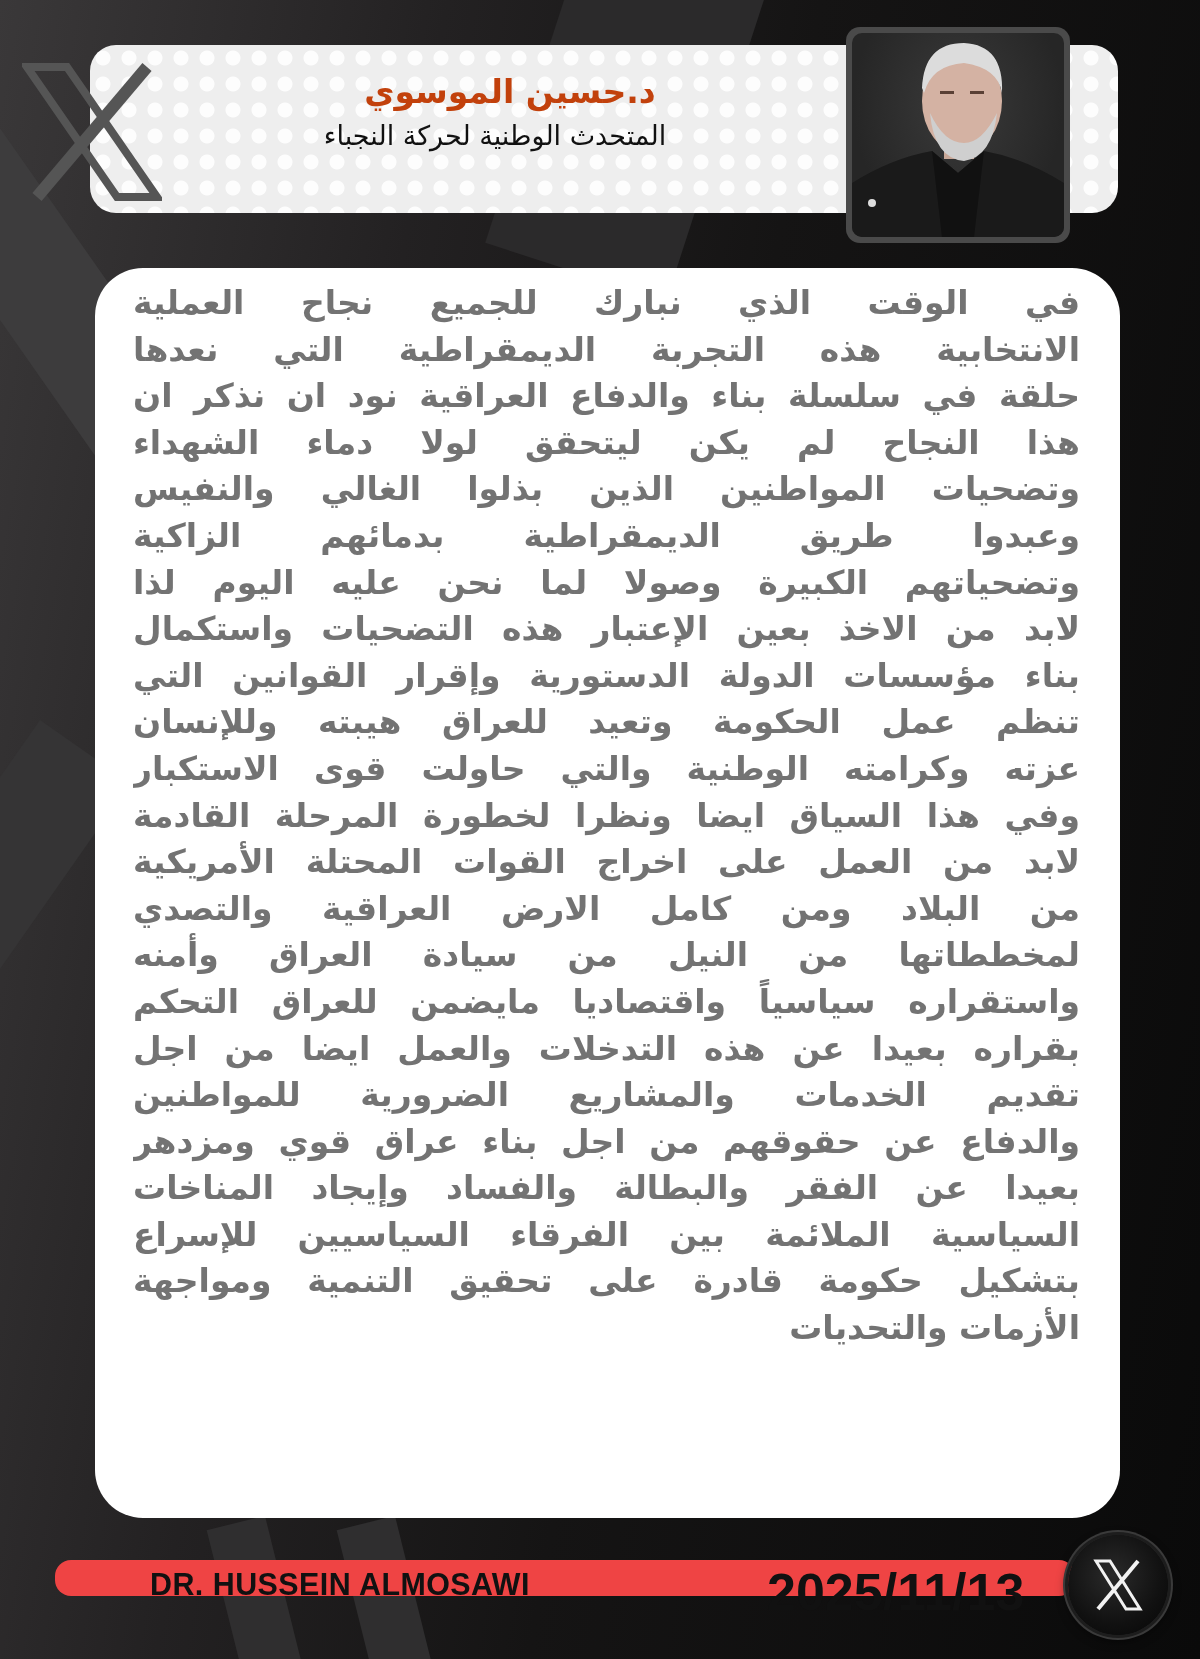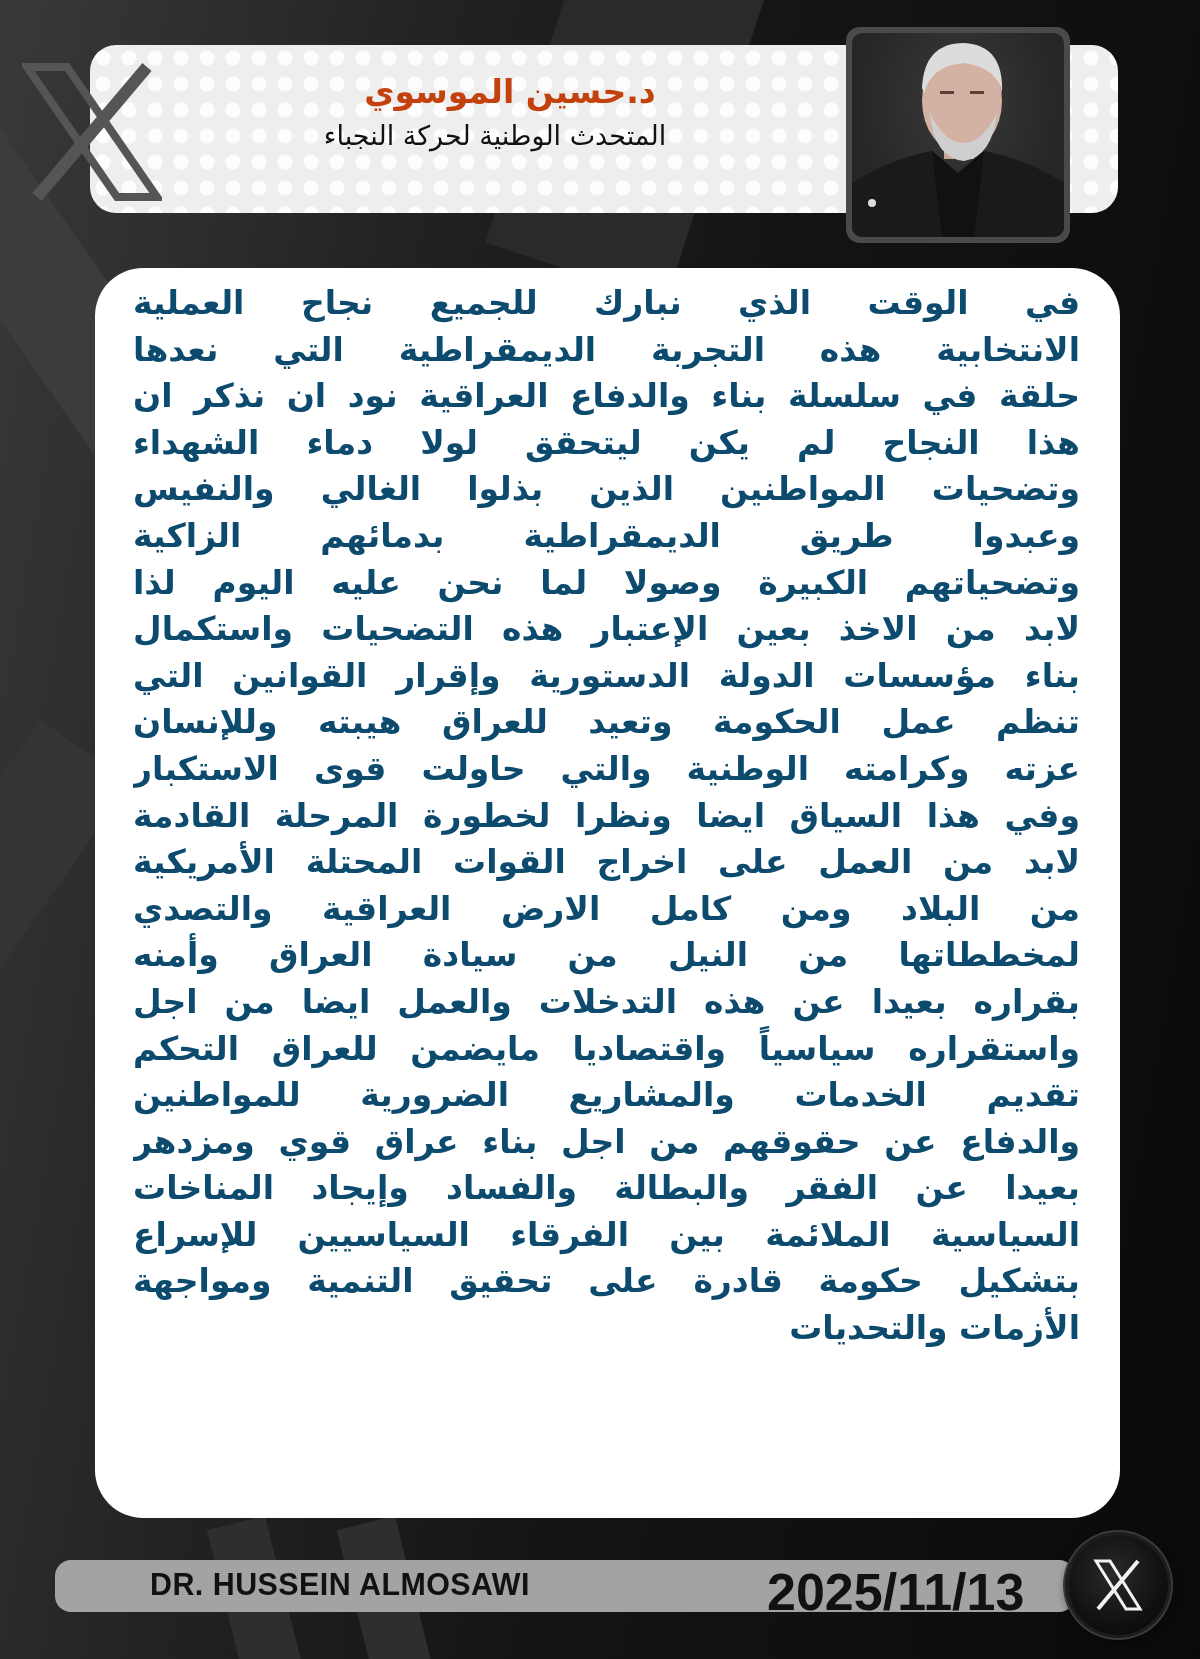--- a/index.html
+++ b/index.html
@@ -46,29 +46,29 @@
 
   
   .statement-card {
     position: absolute; left: 95px; top: 268px; width: 1025px; height: 1250px;
     background: #ffffff; border-radius: 48px;
   }
   .statement-text {
     position: absolute; left: 38px; right: 40px; top: 12px;
     direction: rtl; text-align: justify; text-align-last: justify;
     font-family: "DejaVu Sans", sans-serif; font-weight: bold;
-    font-size: 33px; line-height: 46.6px; color: #0c4a6e;
+    font-size: 33px; line-height: 46.6px; color: #737373;
   }
   .line { display: block; text-align: justify; text-align-last: justify; white-space: nowrap; overflow: hidden; }
   .line.last { text-align-last: right; }
 
   
   .footer-bar {
-    position: absolute; left: 55px; top: 1560px; width: 1020px; height: 52px;
-    background: #a3a3a3; border-radius: 16px;
+    position: absolute; left: 55px; top: 1560px; width: 1020px; height: 36px;
+    background: #ef4444; border-radius: 16px;
   }
   .footer-name {
     position: absolute; left: 95px; top: 6px; font-family: "Liberation Sans", sans-serif;
     font-weight: bold; font-size: 32px; color: #111; letter-spacing: 0.5px;
     transform: scaleX(0.95); transform-origin: left center;
   }
   .footer-date {
     position: absolute; left: 712px; top: 2px; font-family: "Liberation Sans", sans-serif;
     font-size: 52px; color: #111; font-weight: bold;
   }
@@ -134,22 +134,22 @@
     <span class="line">وعبدوا طريق الديمقراطية بدمائهم الزاكية</span>
     <span class="line">وتضحياتهم الكبيرة وصولا لما نحن عليه اليوم لذا</span>
     <span class="line">لابد من الاخذ بعين الإعتبار هذه التضحيات واستكمال</span>
     <span class="line">بناء مؤسسات الدولة الدستورية وإقرار القوانين التي</span>
     <span class="line">تنظم عمل الحكومة وتعيد للعراق هيبته وللإنسان</span>
     <span class="line">عزته وكرامته الوطنية والتي حاولت قوى الاستكبار</span>
     <span class="line">وفي هذا السياق ايضا ونظرا لخطورة المرحلة القادمة</span>
     <span class="line">لابد من العمل على اخراج القوات المحتلة الأمريكية</span>
     <span class="line">من البلاد ومن كامل الارض العراقية والتصدي</span>
     <span class="line">لمخططاتها من النيل من سيادة العراق وأمنه</span>
+    <span class="line">واستقراره سياسياً واقتصاديا مايضمن للعراق التحكم</span>
     <span class="line">بقراره بعيدا عن هذه التدخلات والعمل ايضا من اجل</span>
-    <span class="line">واستقراره سياسياً واقتصاديا مايضمن للعراق التحكم</span>
     <span class="line">تقديم الخدمات والمشاريع الضرورية للمواطنين</span>
     <span class="line">والدفاع عن حقوقهم من اجل بناء عراق قوي ومزدهر</span>
     <span class="line">بعيدا عن الفقر والبطالة والفساد وإيجاد المناخات</span>
     <span class="line">السياسية الملائمة بين الفرقاء السياسيين للإسراع</span>
     <span class="line">بتشكيل حكومة قادرة على تحقيق التنمية ومواجهة</span>
     <span class="line last">الأزمات والتحديات</span>
   </div>
 </div>
 
 <div class="footer-bar">

